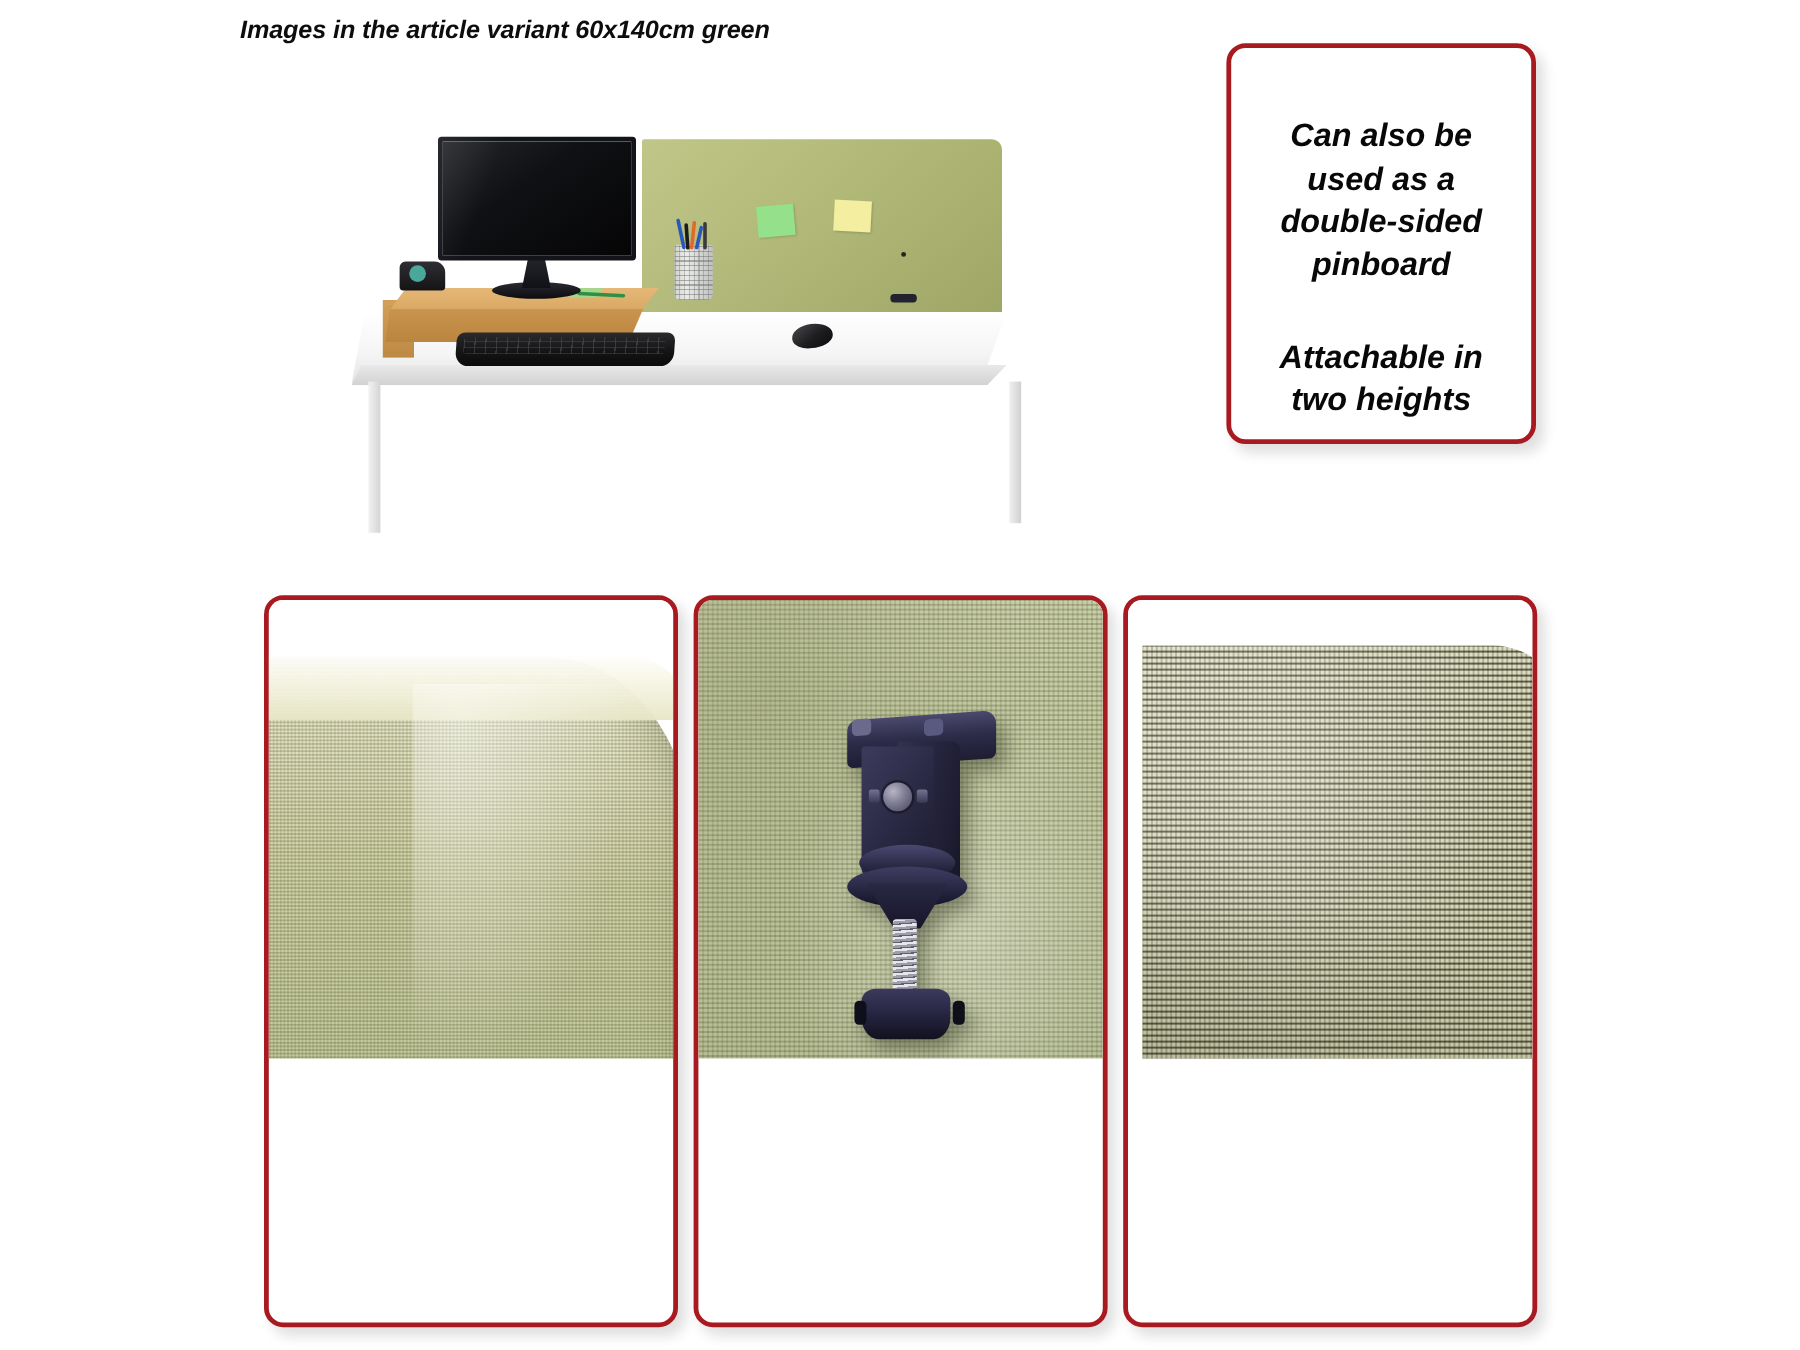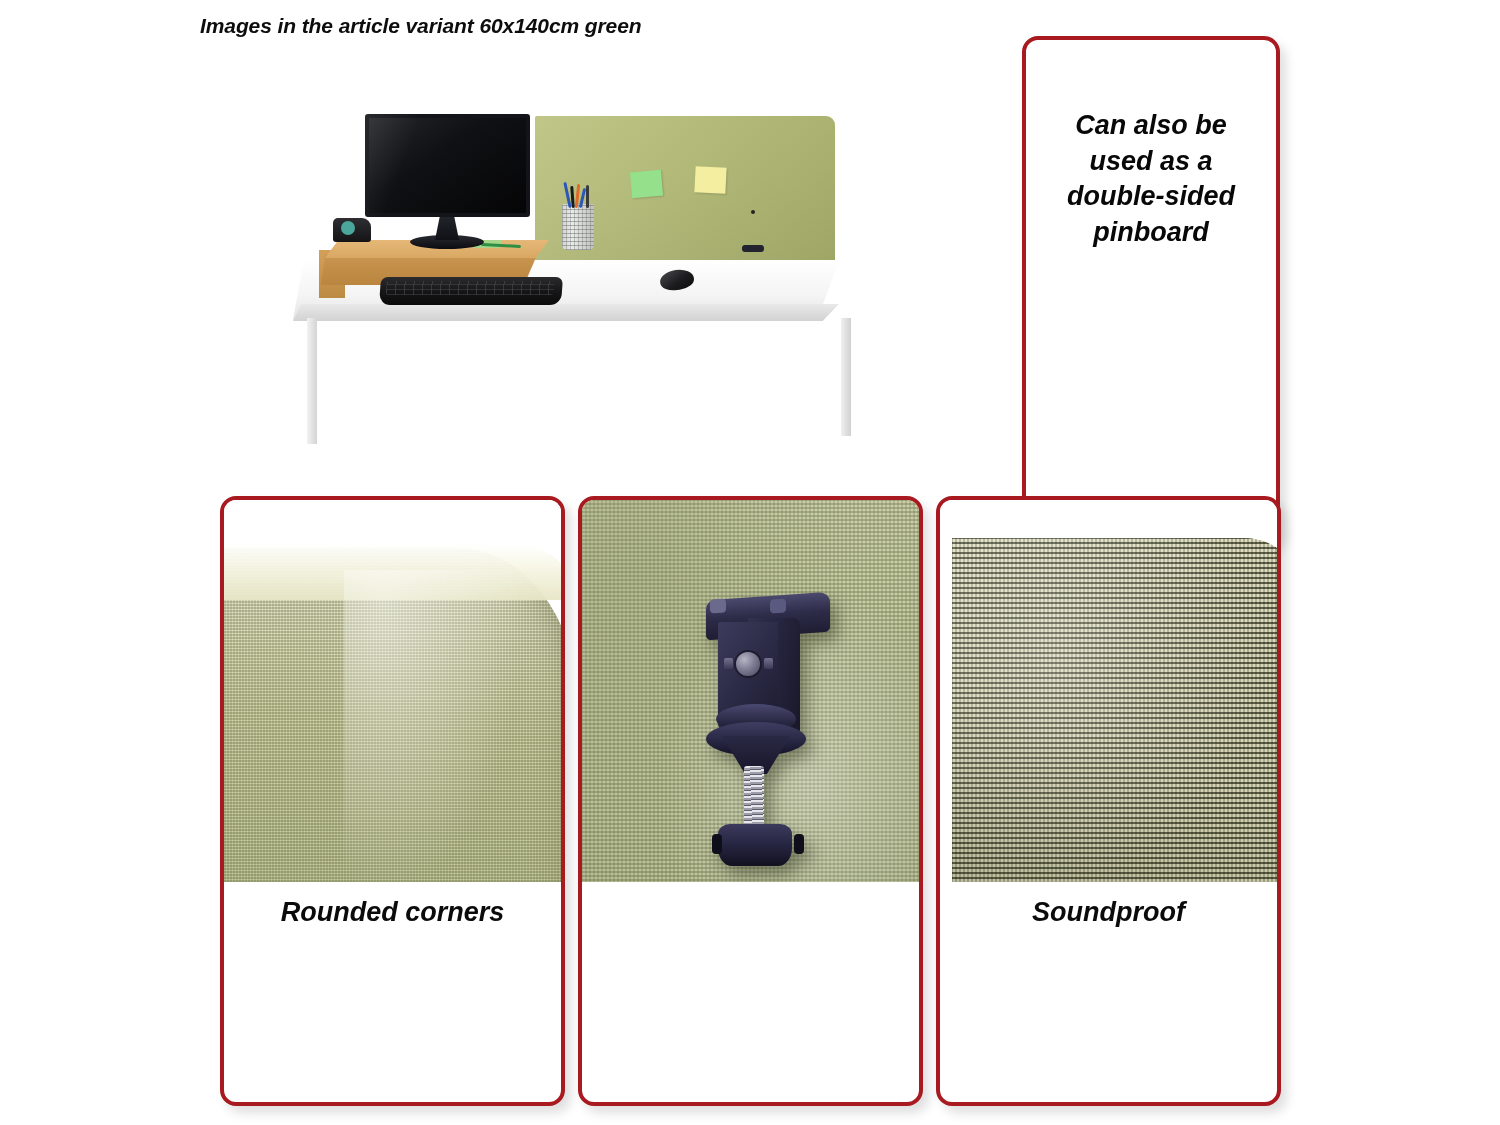--- a/index.html
+++ b/index.html
@@ -37,25 +37,25 @@
     box-sizing: border-box;
     box-shadow: 6px 7px 11px rgba(0,0,0,0.13);
     overflow: hidden;
   }
 
   
   #info-card {
     left: 1022px;
     top: 36px;
     width: 258px;
-    height: 510px;
+    height: 334px;
     display: flex;
     flex-direction: column;
     align-items: center;
-    padding: 12px;
+    padding: 0;
   }
   .info-text {
     width: 100%;
     text-align: center;
     font-weight: bold;
     font-style: italic;
     font-size: 27px;
     line-height: 1.32;
     color: #080808;
     padding: 0 14px;
@@ -556,31 +556,31 @@
       <div class="pen" style="background: rgb(43, 88, 184); height: 26px; left: 3px; transform: rotate(-12deg);"></div>
       <div class="pen" style="background: rgb(27, 27, 27); height: 22px; left: 8px; transform: rotate(-4deg);"></div>
       <div class="pen" style="background: rgb(224, 106, 42); height: 24px; left: 13px; transform: rotate(6deg);"></div>
       <div class="pen" style="background: rgb(43, 88, 184); height: 20px; left: 18px; transform: rotate(13deg);"></div>
       <div class="pen" style="background: rgb(58, 58, 58); height: 23px; left: 23px; transform: rotate(0deg);"></div>
     </div>
 </div>
 
 <div class="card" id="info-card">
   <div class="info-text" id="info-block-1">Can also be used as a double-sided pinboard</div>
+  <div class="info-text" id="info-block-2">Attachable in two heights</div>
 </div>
 
 <div class="card feature-card" id="card-rounded">
   <div class="feature-photo" id="photo-rounded">
     <div class="panel-body">
       <div class="panel-weave"></div>
     </div>
     <div class="panel-topedge"></div>
     <div class="panel-sheen"></div>
   </div>
-  <div class="feature-caption">Rounded corners</div>
 </div>
 
 <div class="card feature-card" id="card-attach">
   <div class="feature-photo" id="photo-attach">
     <div class="weave-fine"></div>
     <div class="weave-blotch"></div>
 
     <div id="clamp">
       <div class="cl-top"></div>
       <div class="cl-top-notch-l"></div>
@@ -601,14 +601,13 @@
   </div>
 </div>
 
 <div class="card feature-card" id="card-sound">
   <div class="feature-photo" id="photo-sound">
     <div class="swatch">
       <div class="swatch-weave"></div>
       <div class="swatch-shade"></div>
     </div>
   </div>
-  <div class="feature-caption">Soundproof</div>
 </div>
 
 </body></html>

